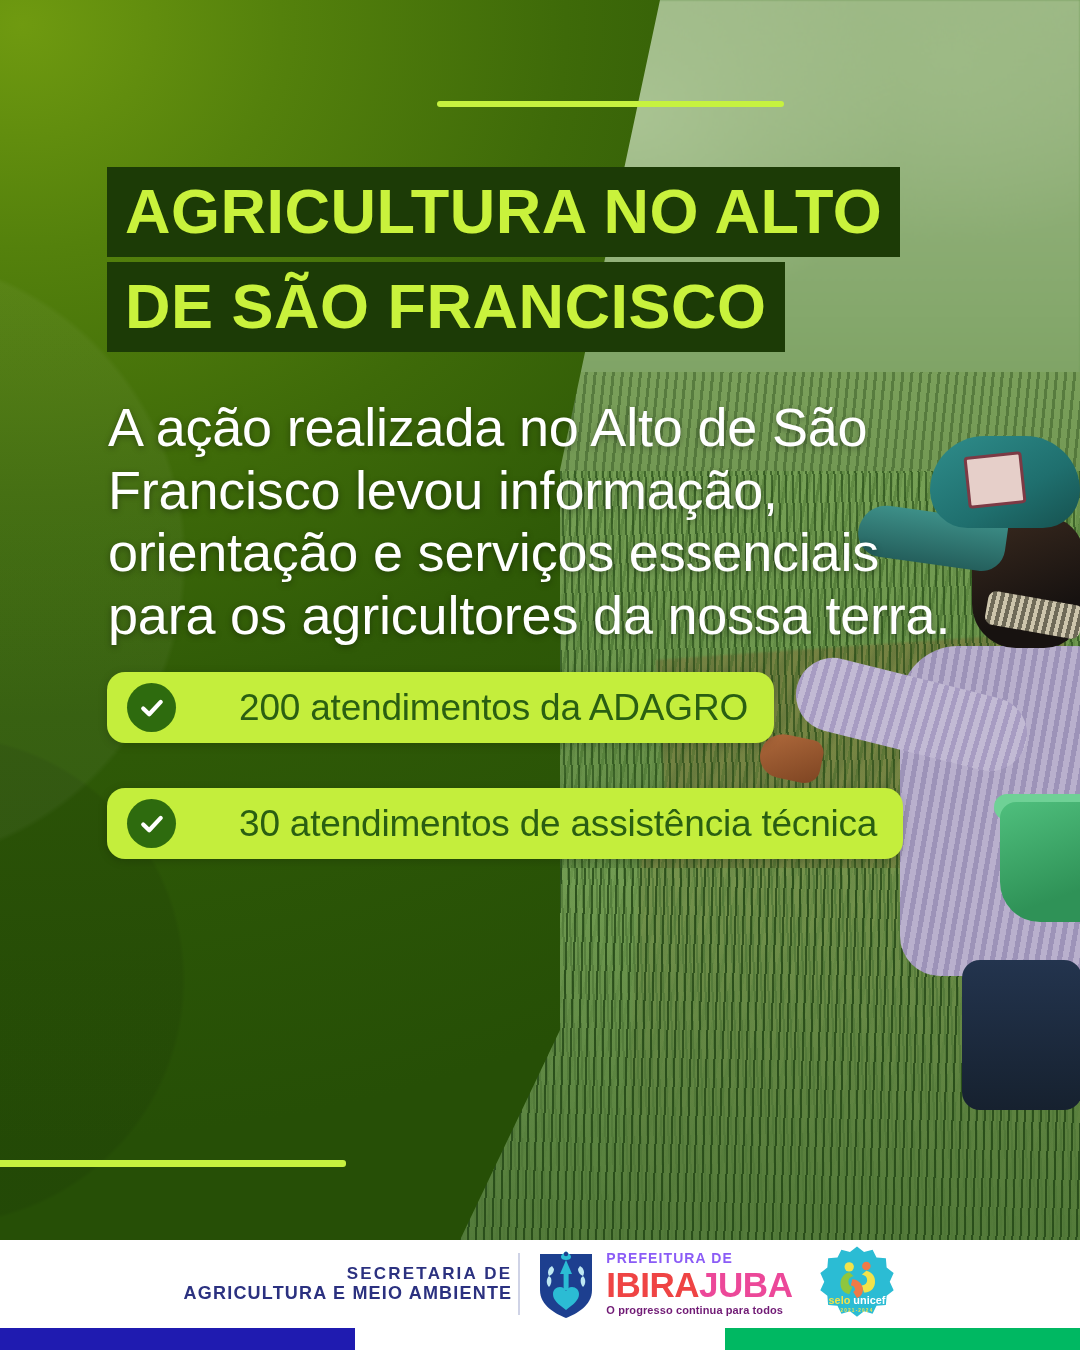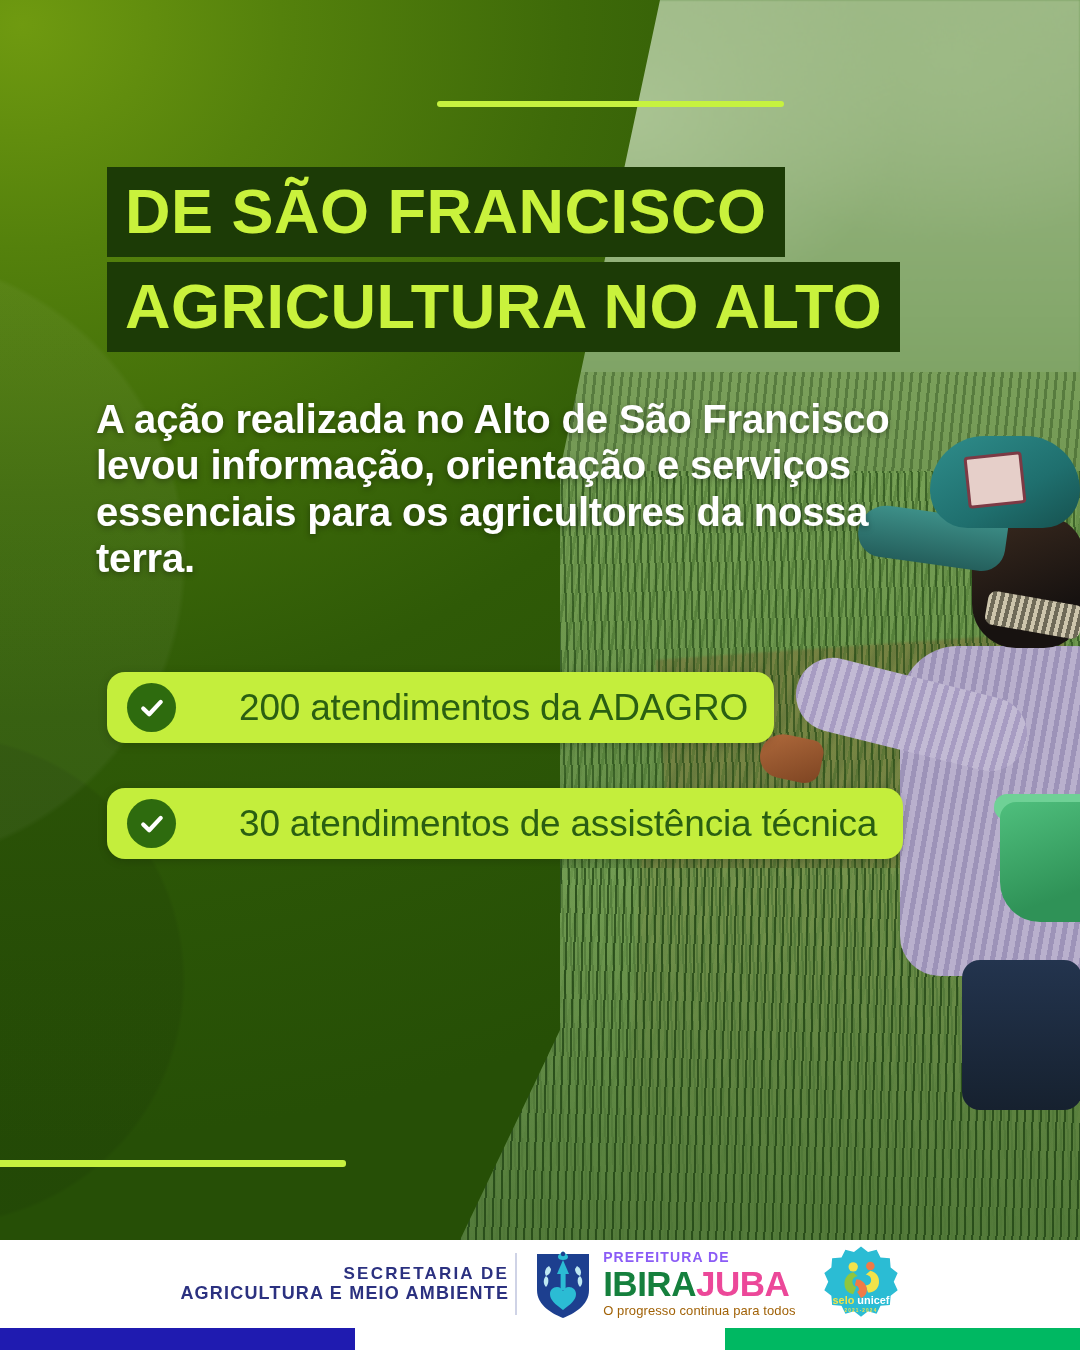--- a/index.html
+++ b/index.html
@@ -160,24 +160,24 @@
     font-weight:bold;
     letter-spacing:.5px;
     line-height:1.0;
     padding:13px 18px 14px 18px;
     text-transform:uppercase;
   }
   .title .line + .line{margin-top:5px;}
 
   
   .body-copy{
-    position:absolute;left:96px;top:396px;width:860px;
+    position:absolute;left:108px;top:396px;width:860px;
     color:#ffffff;
-    font-size:40px;
-    font-weight:bold;
+    font-size:54px;
+    font-weight:normal;
     line-height:1.16;
     letter-spacing:-.2px;
     text-shadow:0 2px 6px rgba(0,0,0,.35);
   }
 
   
   .chips{position:absolute;left:107px;top:672px;}
   .chip{
     display:flex;align-items:center;
     background:#c4ee3c;
@@ -208,23 +208,23 @@
   .f-inner{display:flex;align-items:center;gap:0;}
   .sec-logo{text-align:right;color:#2b3180;line-height:1.12;padding-right:6px;}
   .sec-logo .l1{font-size:17px;font-weight:bold;letter-spacing:2.2px;}
   .sec-logo .l2{font-size:18px;font-weight:bold;letter-spacing:1.2px;}
   .vdiv{width:2px;height:62px;background:#cfd3e6;margin:0 16px 0 0;}
 
   .crest{width:60px;height:72px;margin-right:10px;flex:0 0 auto;}
   .pref{line-height:1.05;}
   .pref .p1{font-size:14px;font-weight:bold;color:#8b5cf6;letter-spacing:1.1px;}
   .pref .p2{font-size:35px;font-weight:bold;letter-spacing:-.5px;margin:1px 0 2px;}
-  .pref .p2 .cy{color:#15803d;}
+  .pref .p2 .cy{color:#ef4444;}
   .pref .p2 .nv{color:#ec4899;}
-  .pref .p3{font-size:13px;font-weight:normal;color:#a16207;letter-spacing:.1px;}
+  .pref .p3{font-size:11px;font-weight:bold;color:#701a75;letter-spacing:.1px;}
 
   .unicef{width:78px;height:78px;margin-left:26px;flex:0 0 auto;}
 
   
   .bar{position:absolute;left:0;top:1328px;width:1080px;height:22px;display:flex;}
   .bar .b1{width:355px;background:#1f1bb0;}
   .bar .b2{flex:1;background:#ffffff;}
   .bar .b3{width:355px;background:#00b862;}
 </style>
 </head>
@@ -256,22 +256,22 @@
   </div>
 
   <div class="overlay">
     <div class="overlay-deco"></div>
   </div>
 
   <div class="rule-top"></div>
   <div class="rule-bottom"></div>
 
   <div class="title">
+    <span class="line">AGRICULTURA NO ALTO</span>
     <span class="line">DE SÃO FRANCISCO</span>
-    <span class="line">AGRICULTURA NO ALTO</span>
   </div>
 
   <div class="body-copy">A ação realizada no Alto de São Francisco levou informação, orientação  e serviços essenciais para os agricultores da nossa terra.</div>
 
   <div class="chips">
 
     <div class="chip">
       <span class="tick">
         <svg width="28" height="28" viewBox="0 0 24 24" aria-hidden="true">
           <path d="M4.5 12.4 L9.6 17.4 L19.5 6.8" fill="none" stroke="#ffffff" stroke-width="3.6" stroke-linecap="round" stroke-linejoin="round"></path>

